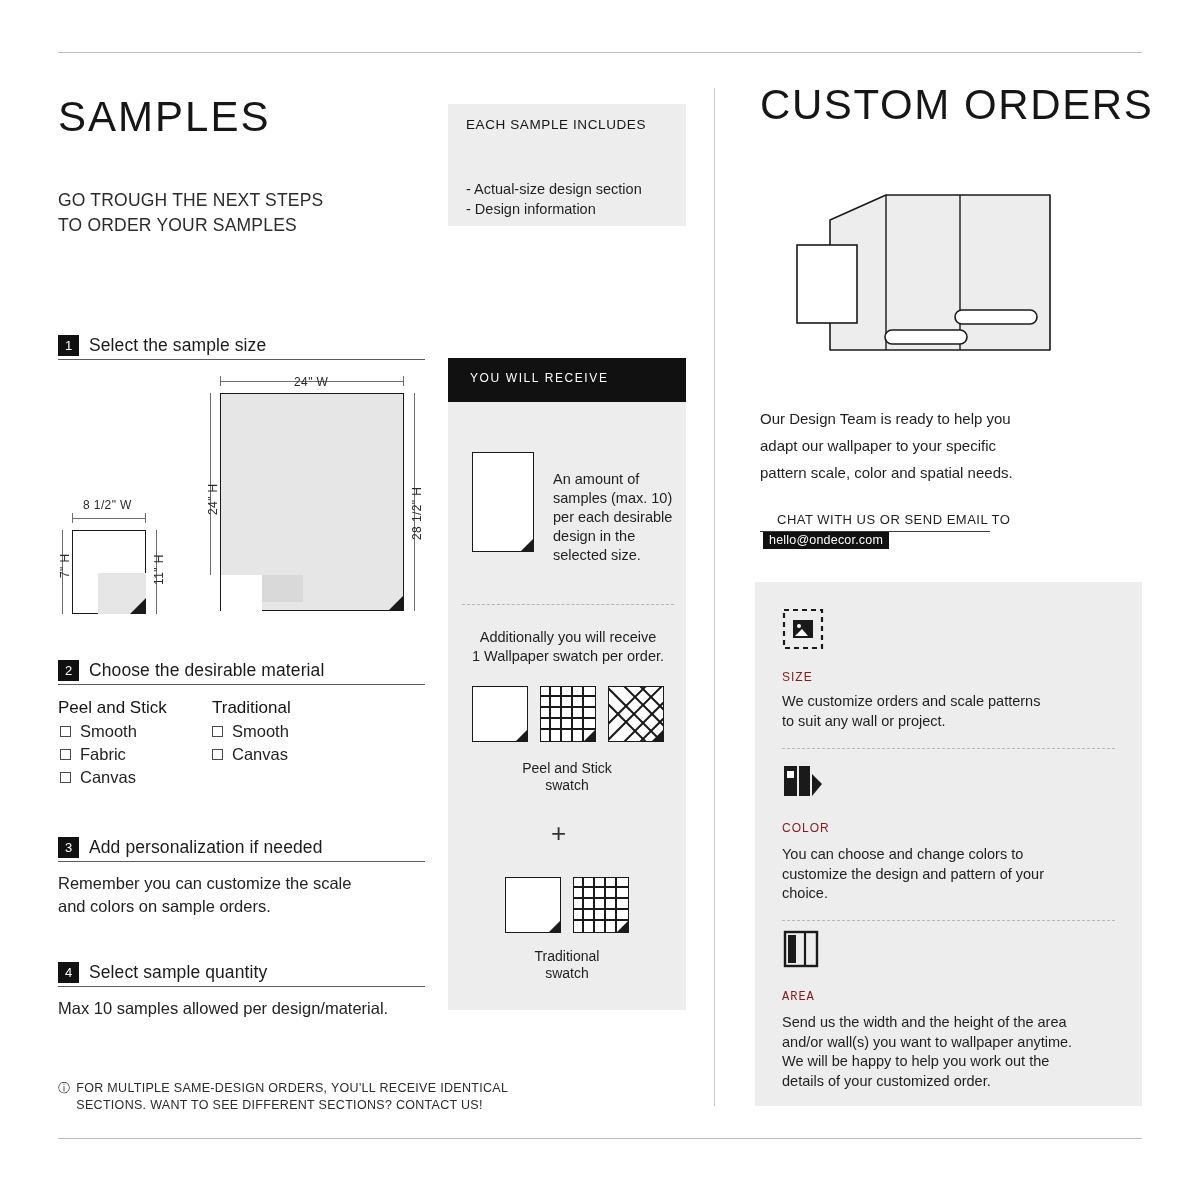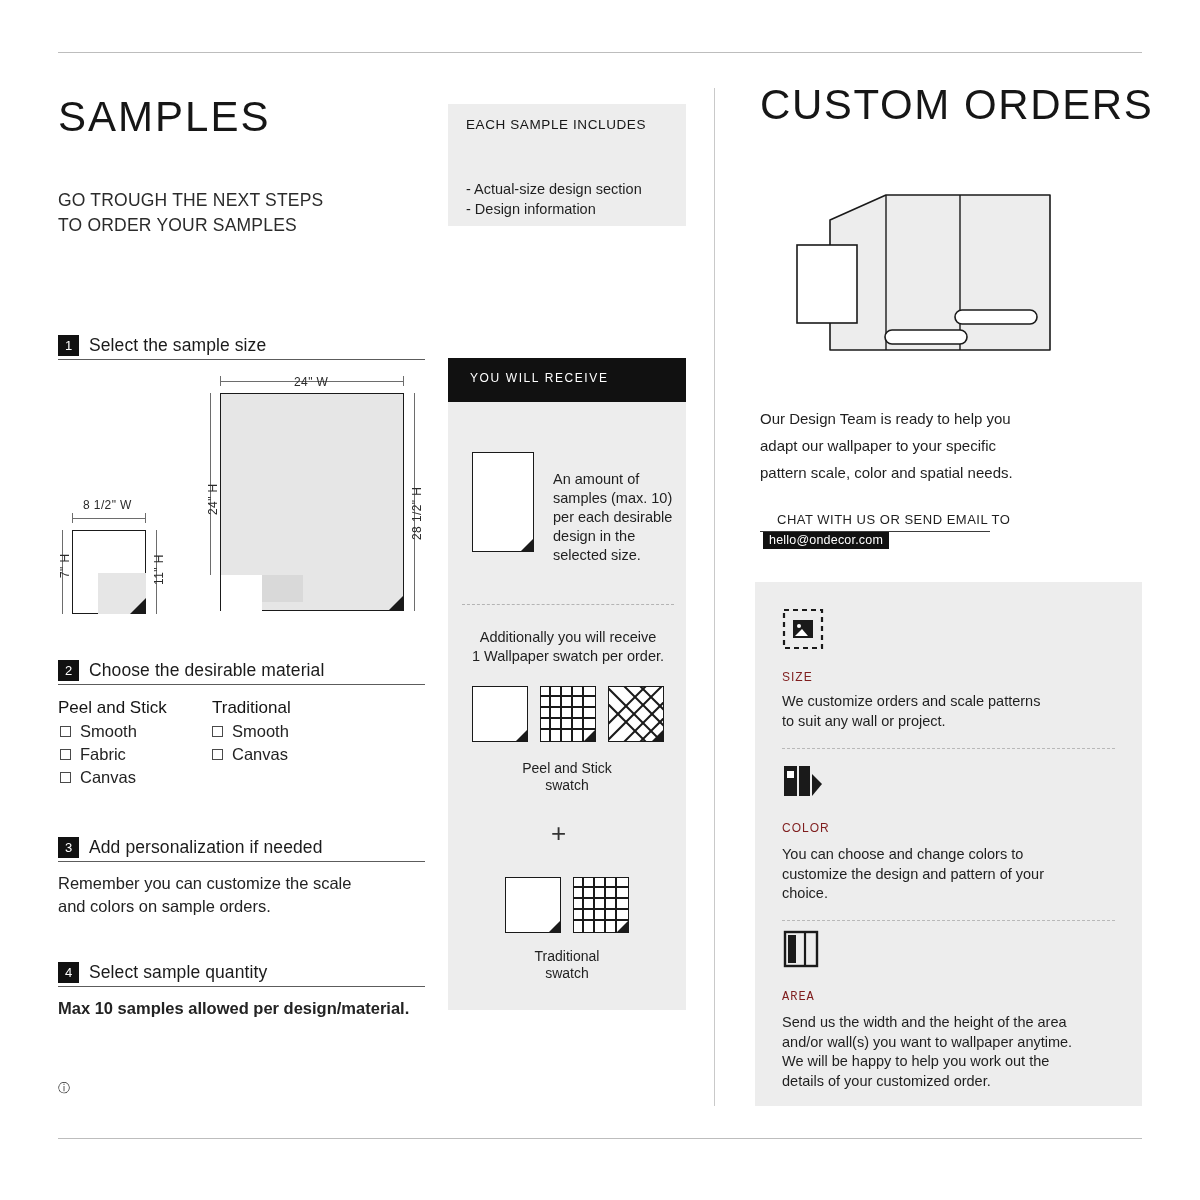--- a/index.html
+++ b/index.html
@@ -304,24 +304,26 @@
 </div>
 <div class="step-underline" style="left:58px; top:861px; width:367px;"></div>
 <div class="body-text" style="left:58px; top:872px; width:380px;">Remember you can customize the scale
 and colors on sample orders.</div>
 
 <div class="step" style="left:58px; top:962px;">
   <div class="step-num">4</div>
   <div class="step-label">Select sample quantity</div>
 </div>
 <div class="step-underline" style="left:58px; top:986px; width:367px;"></div>
-<div class="body-text" style="left:58px; top:997px; width:400px;font-weight:bold;">Max 10 samples allowed per design/material.</div>
+<div class="body-text" style="left:58px; top:997px; width:400px;">Max 10 samples allowed per design/material.</div>
 
 <div class="footnote">
   <span class="footnote-icon">ⓘ</span>
+  <span class="footnote-text">FOR MULTIPLE SAME-DESIGN ORDERS, YOU'LL RECEIVE IDENTICAL
+SECTIONS. WANT TO SEE DIFFERENT SECTIONS? CONTACT US!</span>
 </div>
 
 <div class="receive-panel"></div>
 <div class="receive-header"></div>
 <div class="receive-header-text">YOU WILL RECEIVE</div>
 
 <div class="receive-sheet"></div>
 <div class="receive-sheet-corner"></div>
 <div class="receive-text">An amount of
 samples (max. 10)

